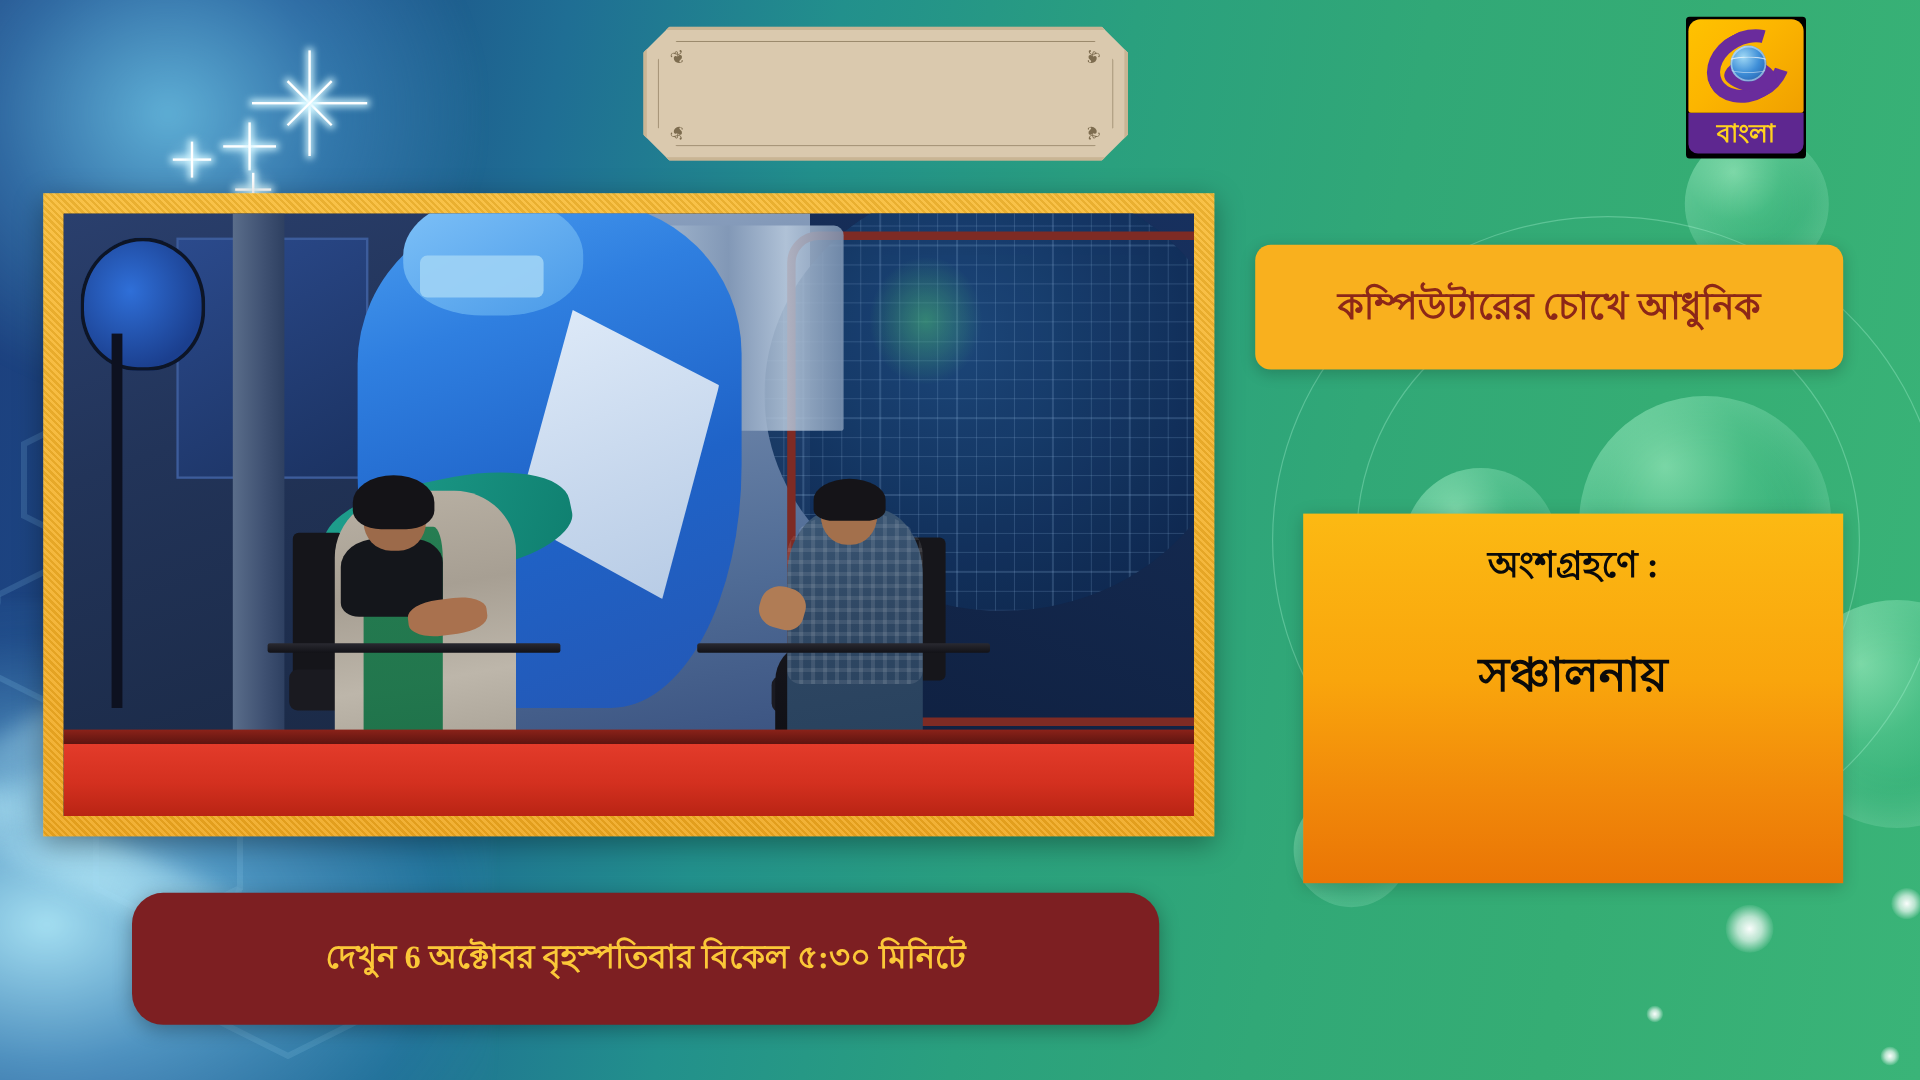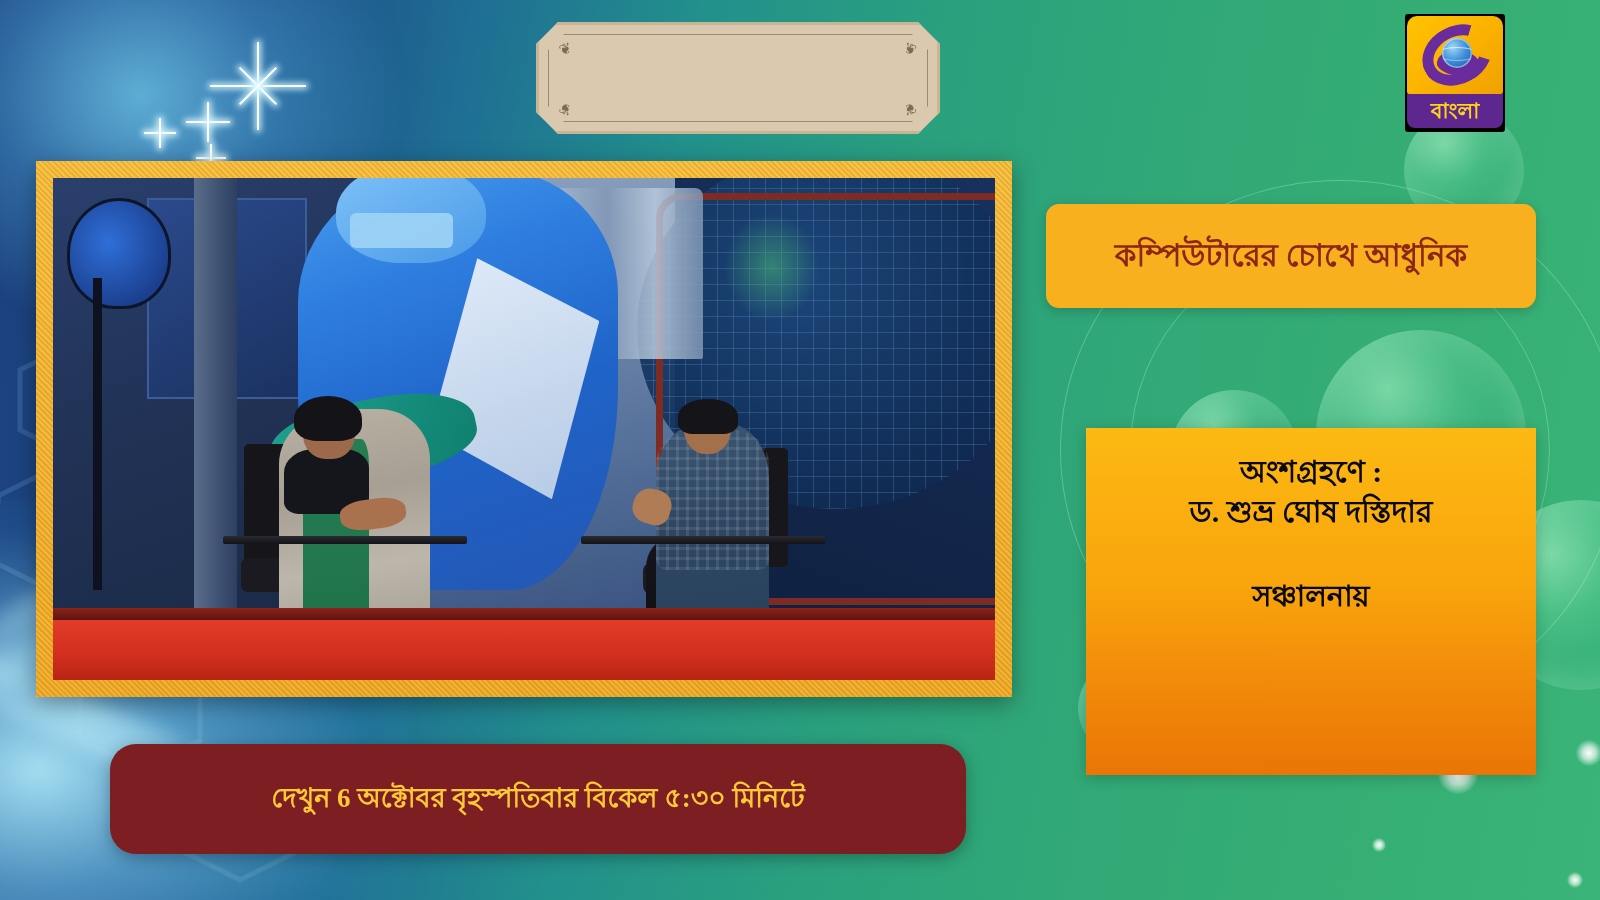--- a/index.html
+++ b/index.html
@@ -254,35 +254,35 @@
     display:flex; align-items:center; justify-content:center; text-align:right;
     box-shadow:0 3px 12px rgba(0,0,0,.20);
   }
   #topic-box .txt{
     color:#8c2718; font-size:31px; font-weight:bold; line-height:1.2;
     font-family:"Liberation Serif", serif;
   }
 
   
   #participants-box{
-    position:absolute; left:1086px; top:428px; width:450px; height:347px;
+    position:absolute; left:1086px; top:428px; width:450px; height:308px;
     background:linear-gradient(180deg,#fcb913 0%,#f9a50c 45%,#f1890a 75%,#ea7505 100%);
     display:flex; flex-direction:column; align-items:center; justify-content:flex-start;
     padding-top:24px; text-align:center;
     box-shadow:0 3px 14px rgba(0,0,0,.20);
   }
   #participants-box .line{
     color:#0a0a0a; font-weight:bold; line-height:1.32;
     font-family:"Liberation Serif", serif;
   }
   .l-head{ font-size:30px; }
   .l-name{ font-size:30px; }
   .l-aff { font-size:29px; }
   .gap   { height:46px; }
-  .l-host-lab{ font-size:29px; }
+  .l-host-lab{ font-size:39px; }
   .l-host{ font-size:30px; }
 
   
   #schedule-banner{
     position:absolute; left:110px; top:744px; width:856px; height:110px;
     background:#7d1f22; border-radius:26px;
     display:flex; flex-direction:column; align-items:center; justify-content:center;
     box-shadow:0 4px 16px rgba(0,0,0,.30);
   }
   #schedule-banner .s-line{
@@ -433,20 +433,19 @@
 </div>
 
 <div id="topic-box">
   <div class="txt">
     <div>কম্পিউটারের চোখে আধুনিক</div>
   </div>
 </div>
 
 <div id="participants-box">
   <div class="line l-head">অংশগ্রহণে :</div>
-  <div class="line l-name">ড. শুভ্র ঘোষ দস্তিদার</div>
   <div class="gap"></div>
   <div class="line l-host-lab">সঞ্চালনায়</div>
 </div>
 
 <div id="schedule-banner">
   <div class="s-line">দেখুন 6 অক্টোবর বৃহস্পতিবার বিকেল ৫:৩০ মিনিটে</div>
 </div>
 
 </body></html>

